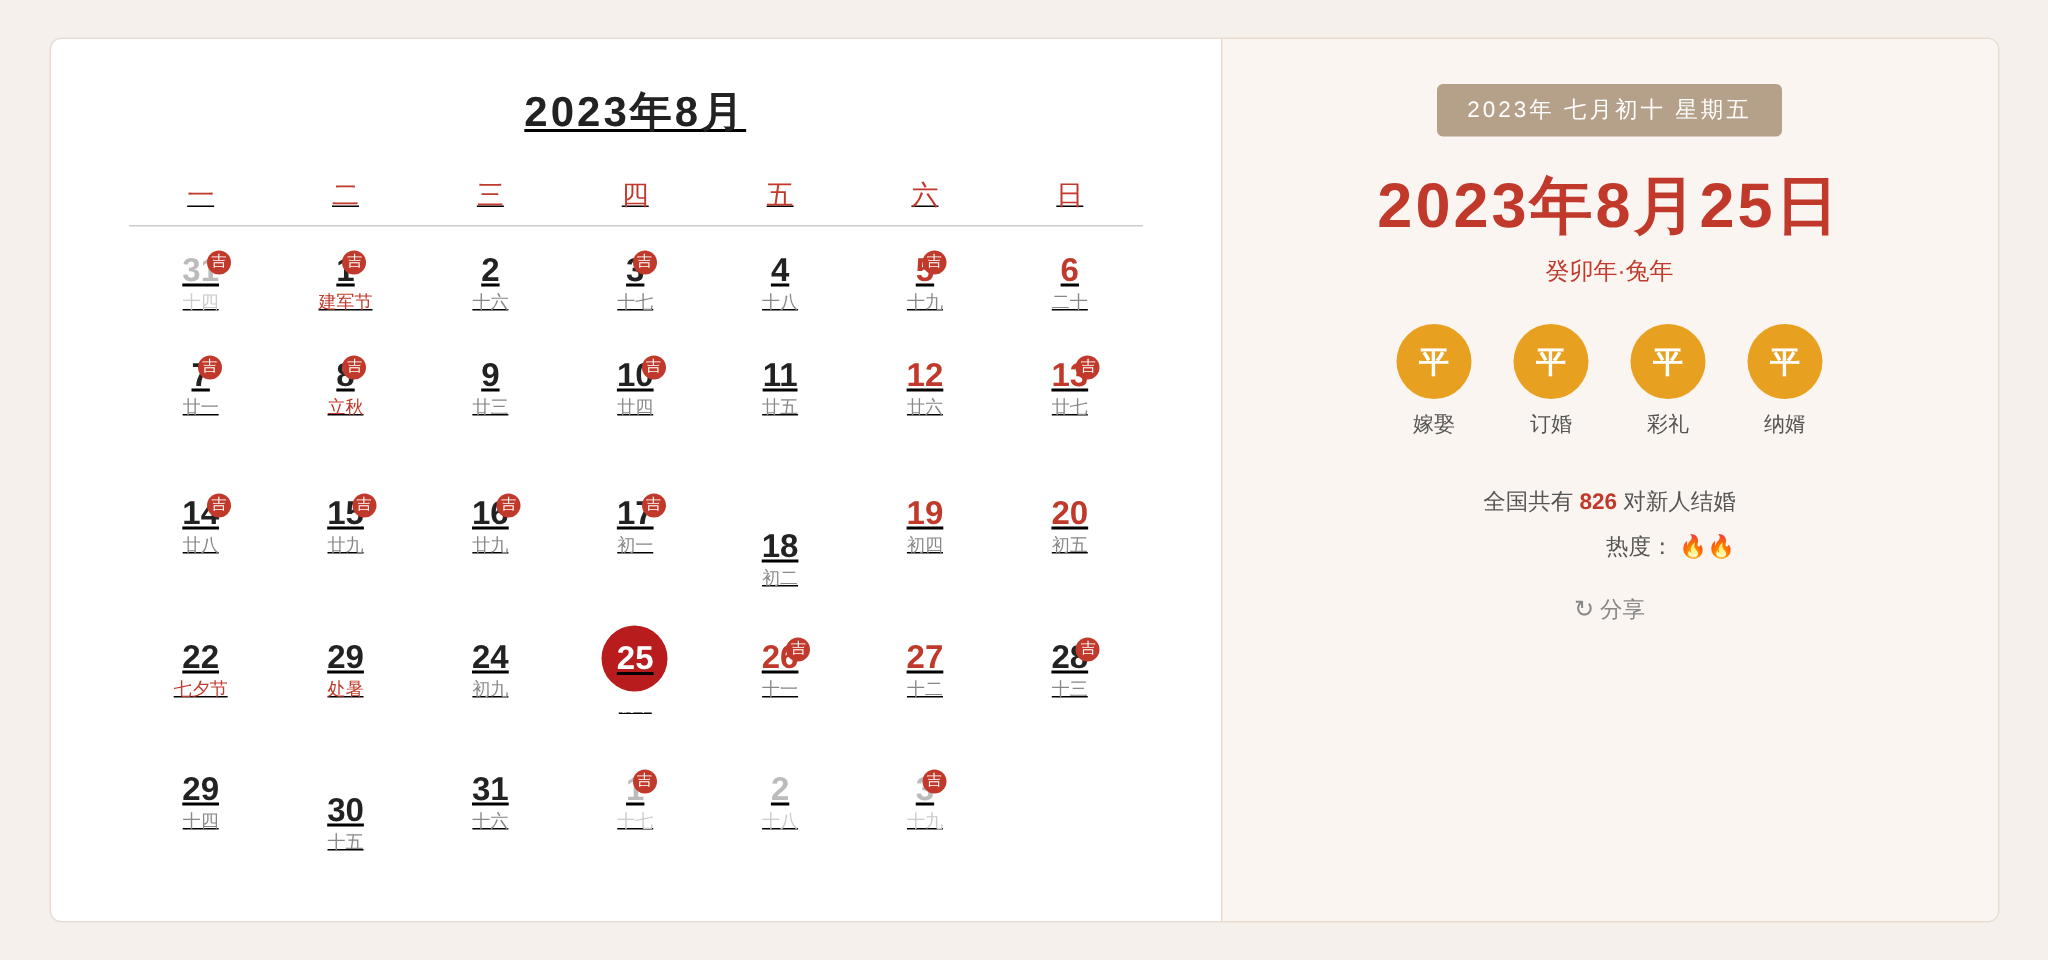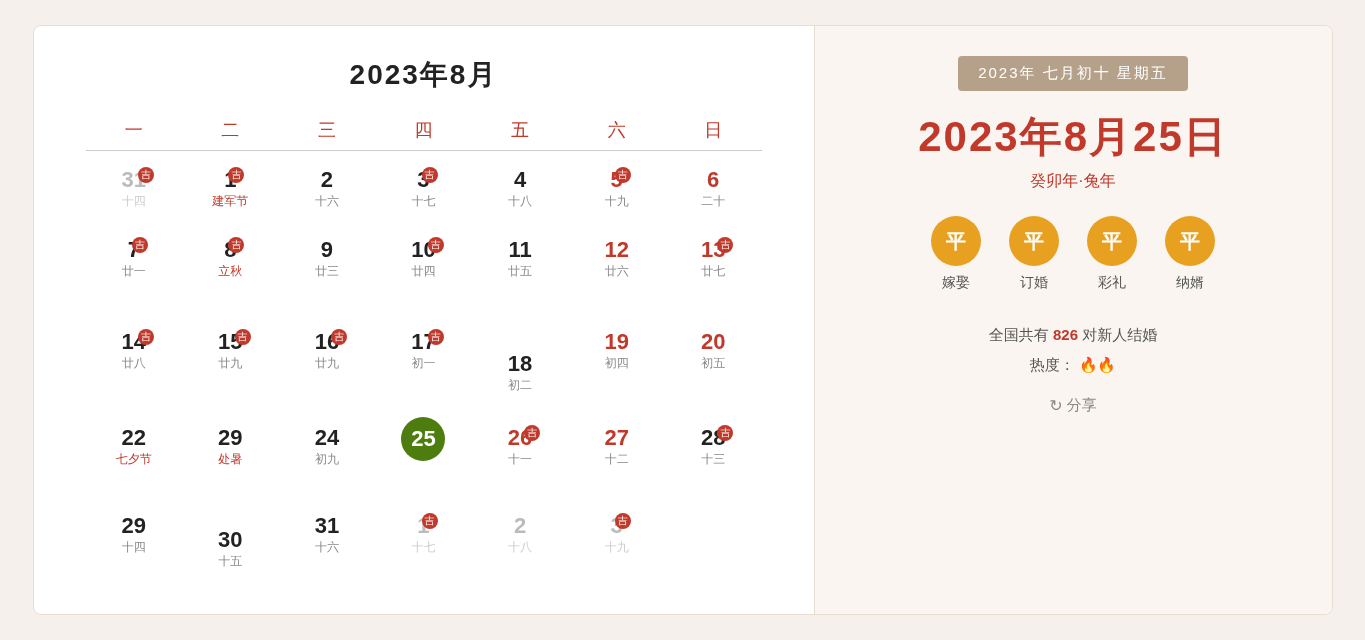--- a/index.html
+++ b/index.html
@@ -22,20 +22,21 @@
       display: flex;
       flex-direction: row;
       overflow: hidden;
     }
     
     .calendar-section {
       flex: 0 0 780px;
       padding: 30px 52px;
       display: flex;
       flex-direction: column;
+      text-decoration: underline;
     }
     .calendar-title {
       text-align: center;
       font-size: 28px;
       font-weight: bold;
       color: #222;
       margin-bottom: 24px;
       letter-spacing: 2px;
     }
     .calendar-weekdays {
@@ -72,21 +73,21 @@
       font-size: 22px;
       font-weight: bold;
       color: #222;
       line-height: 1;
       position: relative;
     }
     .day-number.gray { color: #bbb; }
     .day-number.red { color: #c0392b; }
     .day-number.selected-num {
       color: #fff;
-      background: #4d7c0f;
+      background: #b91c1c;
       border-radius: 50%;
       width: 44px;
       height: 44px;
       display: flex;
       align-items: center;
       justify-content: center;
     }
     .day-lunar {
       font-size: 12px;
       color: #888;
@@ -162,21 +163,21 @@
       display: flex;
       align-items: center;
       justify-content: center;
     }
     .fortune-label {
       font-size: 14px;
       color: #555;
     }
     .marriage-info {
       margin-top: 20px;
-      text-align: center;
+      text-align: right;
       font-size: 15px;
       color: #555;
       line-height: 2;
     }
     .marriage-count {
       color: #c0392b;
       font-weight: bold;
     }
     .hot-icons {
       display: inline-block;

